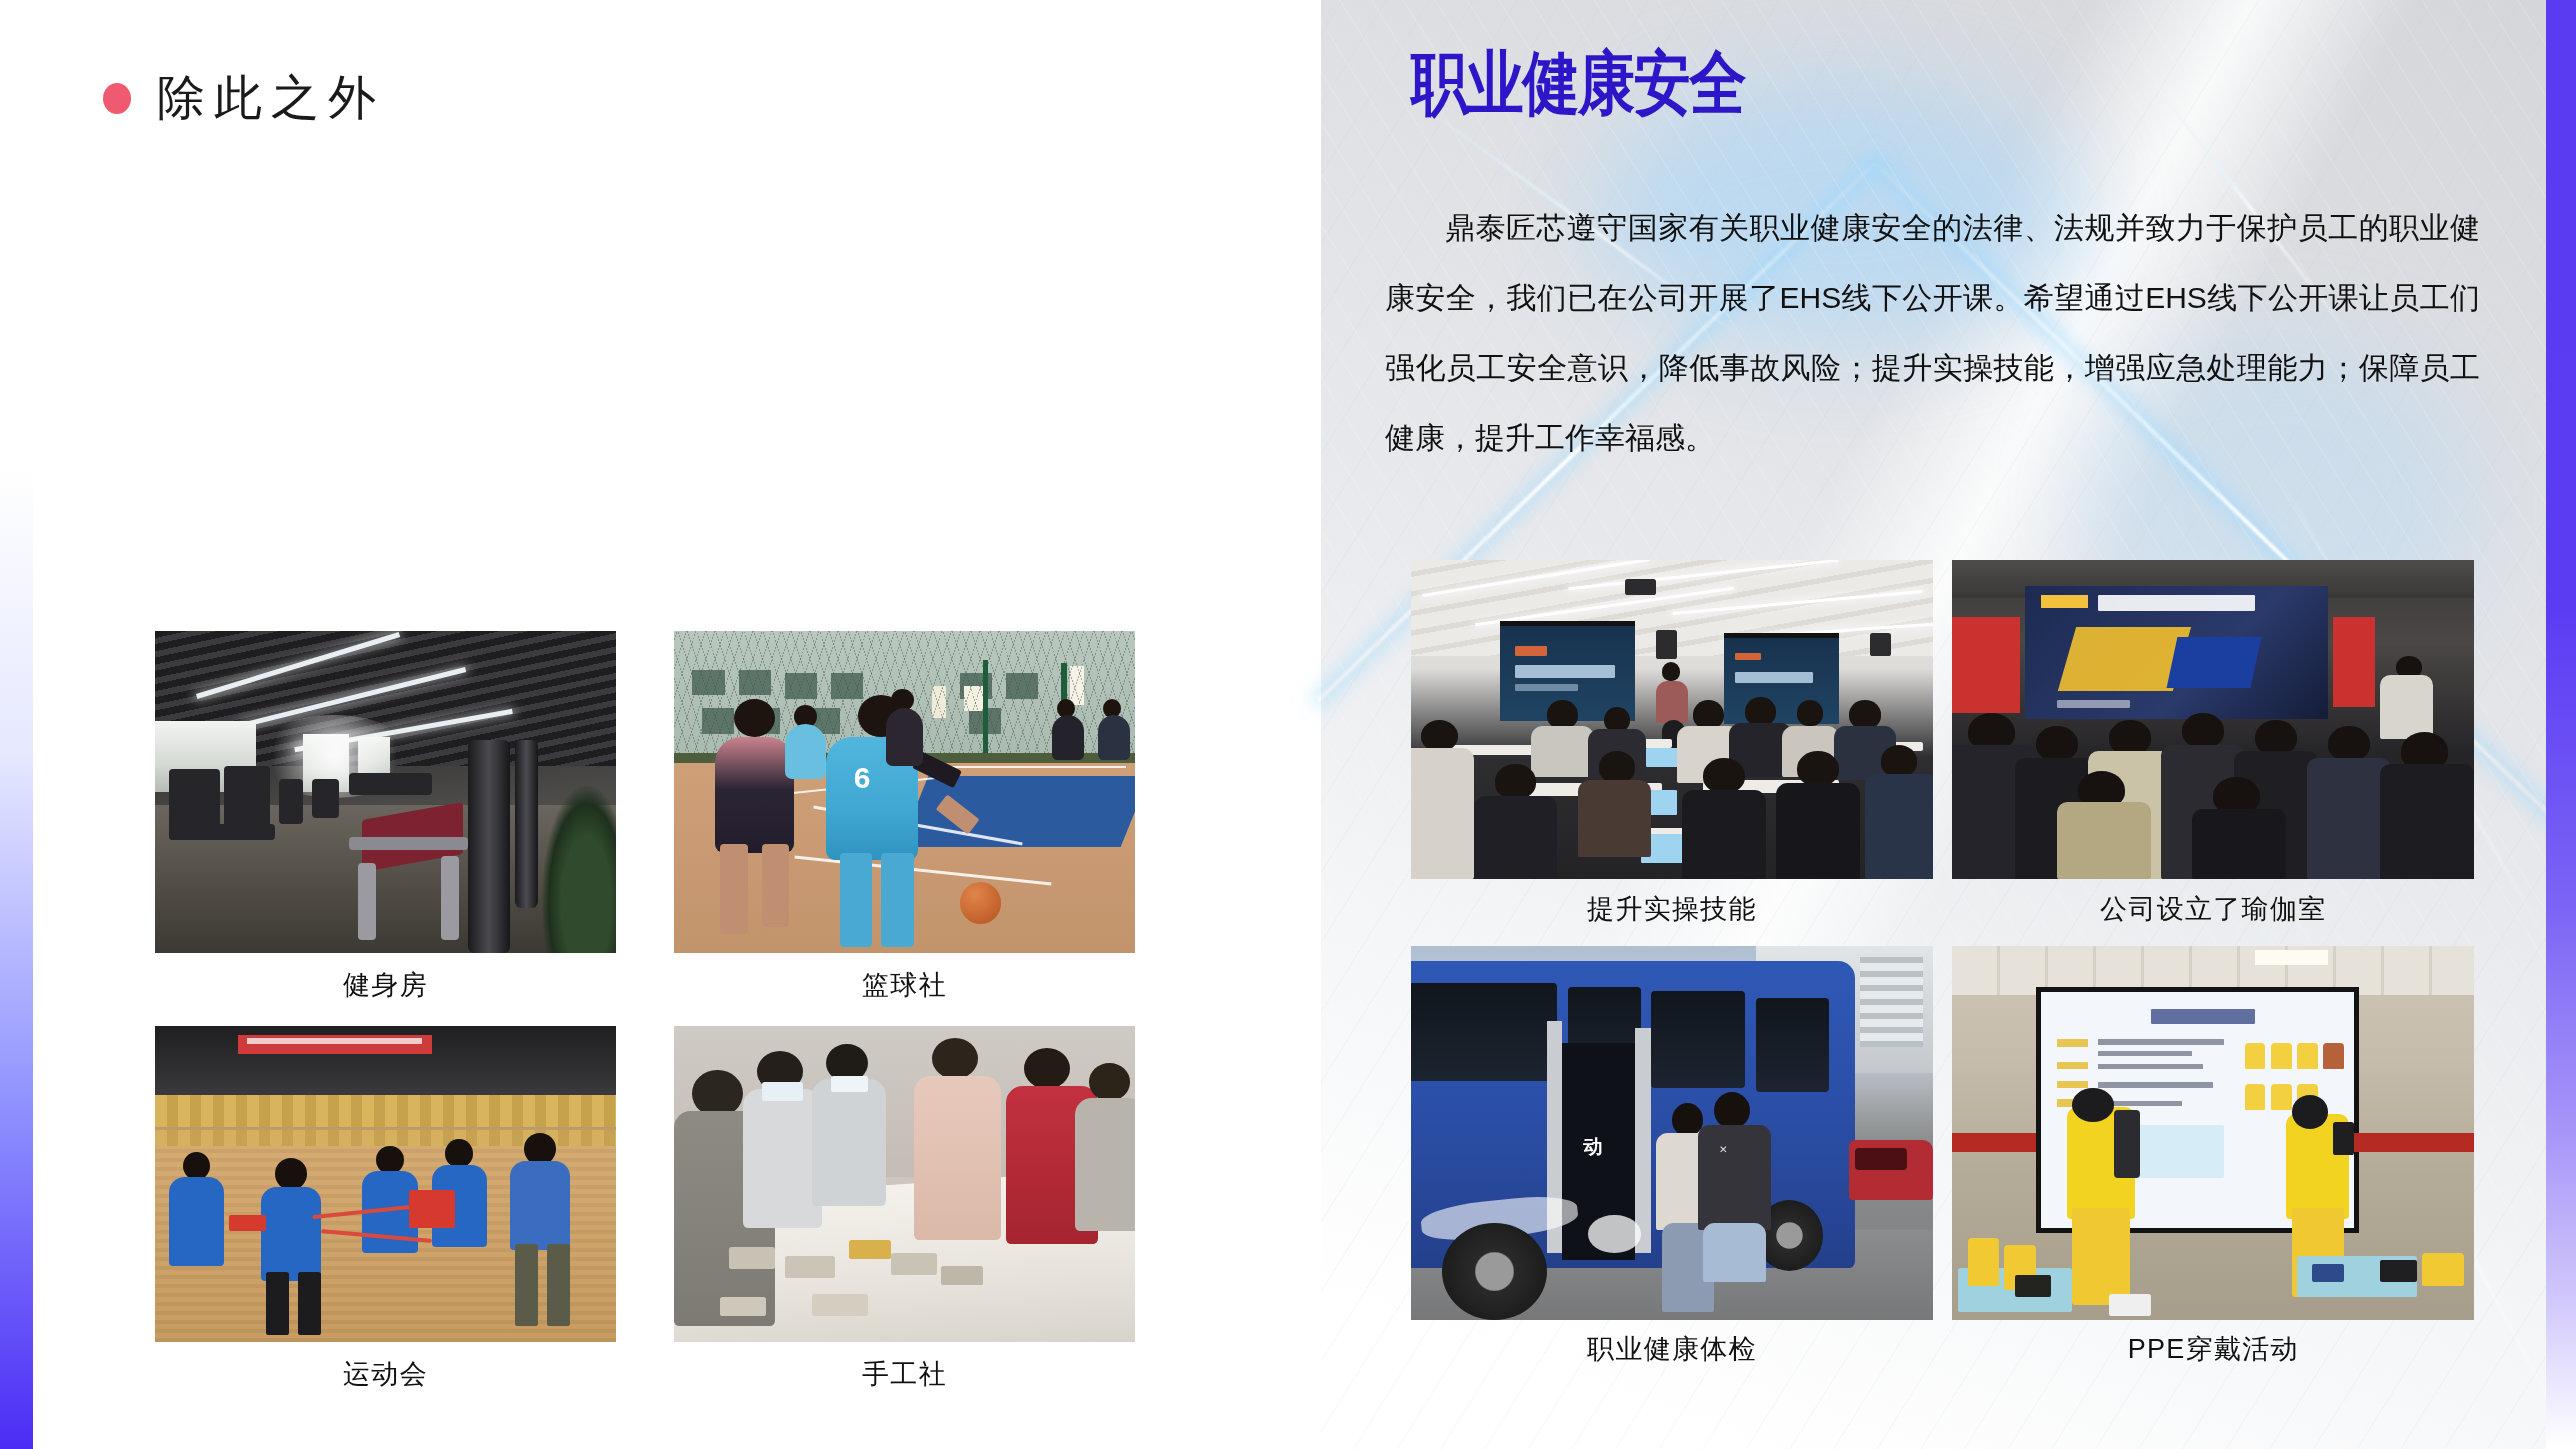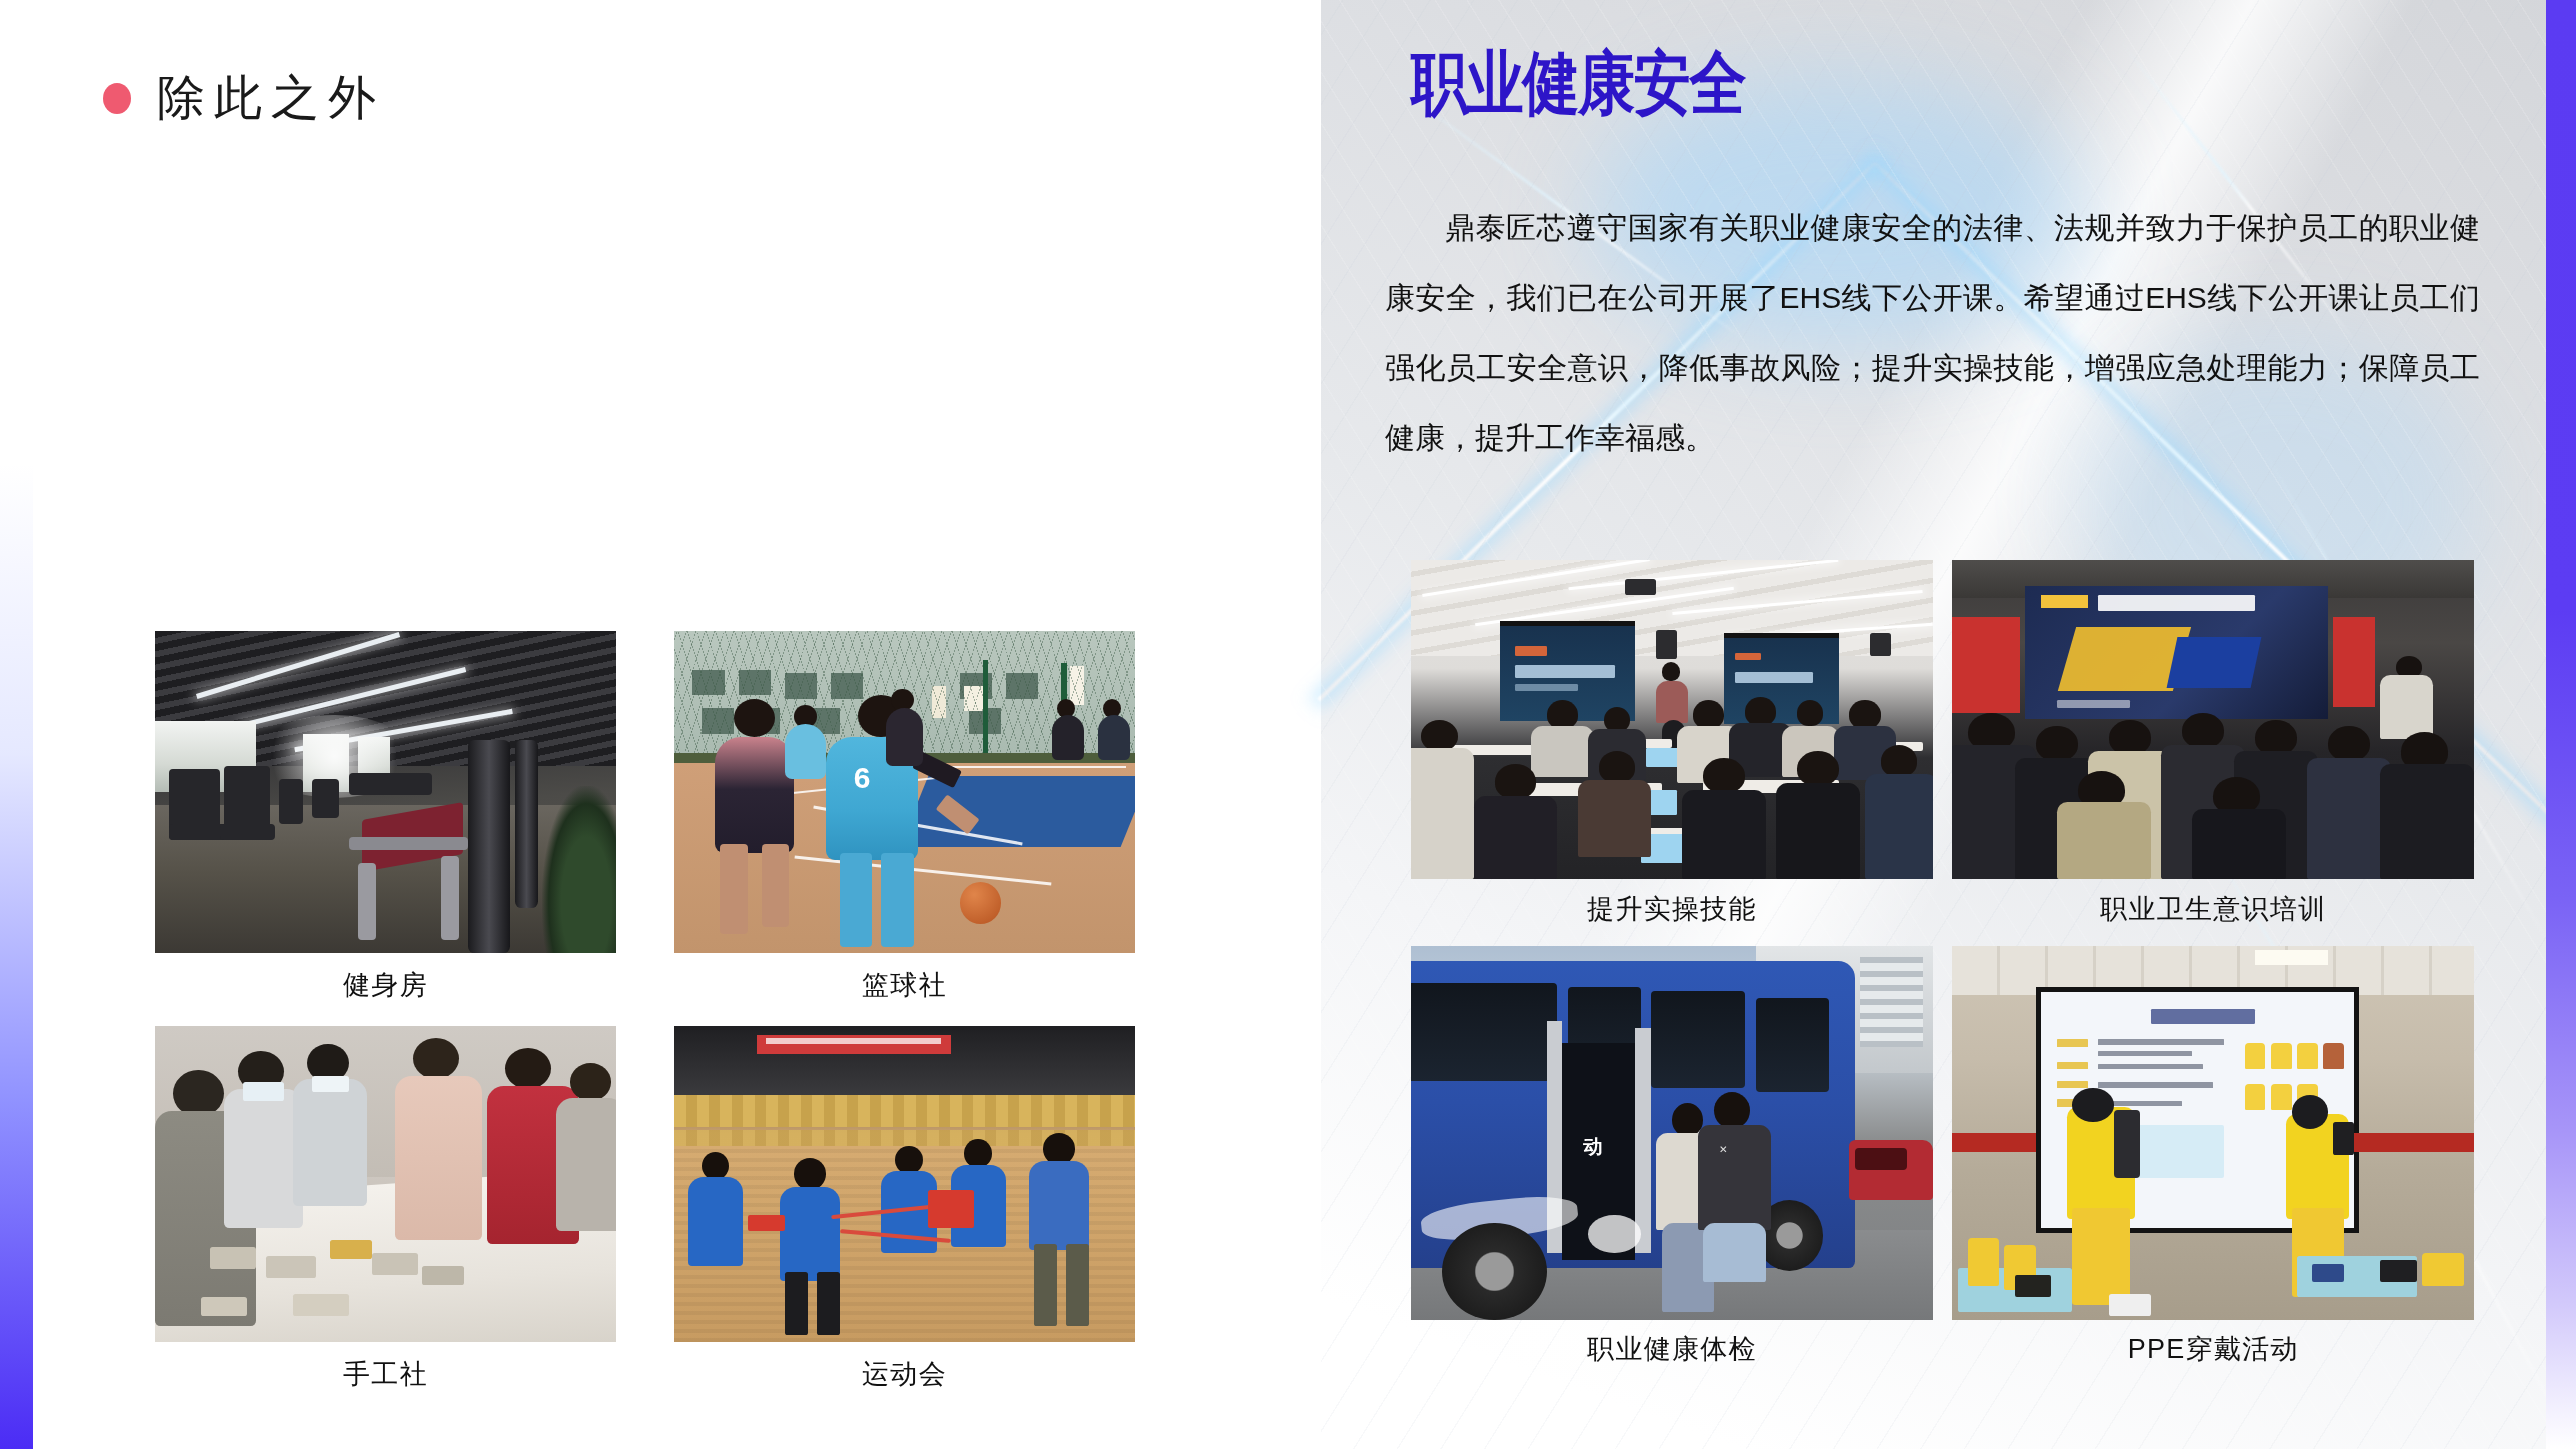--- a/index.html
+++ b/index.html
@@ -276,52 +276,20 @@
           <div class="plyr" style="left:46%;top:24%;width:8%;height:18%;background:#2b2630;"></div>
           <div class="head" style="left:83%;top:21%;width:4%;height:6%;"></div>
           <div class="plyr" style="left:82%;top:26%;width:7%;height:14%;background:#24222a;"></div>
           <div class="head" style="left:93%;top:21%;width:4%;height:6%;"></div>
           <div class="plyr" style="left:92%;top:26%;width:7%;height:14%;background:#2a3140;"></div>
         </div>
         <div class="cap">篮球社</div>
       </div>
 
       <div class="cell r2">
-        <div class="photo craft">
-          <div style="position:absolute;left:0;top:0;width:100%;height:48%;background:linear-gradient(180deg,#cfcac4 0%,#c3bdb5 100%);"></div>
-          <div class="table" style="left:-4%;bottom:-8%;width:108%;height:58%;"></div>
-
-          <div class="hd" style="left:4%;top:14%;width:11%;height:15%;background:#2b2620;"></div>
-          <div class="per" style="left:0%;top:27%;width:22%;height:68%;background:linear-gradient(180deg,#8d8b82 0%,#7c7a72 100%);"></div>
-          <div class="hd" style="left:18%;top:8%;width:10%;height:13%;background:#241f1a;"></div>
-          <div class="per" style="left:15%;top:20%;width:17%;height:44%;background:#d8d9da;"></div>
-          <div style="position:absolute;left:19%;top:18%;width:9%;height:6%;background:#e7f0f5;border-radius:2.6px;"></div>
-          <div class="hd" style="left:33%;top:6%;width:9%;height:12%;background:#1f1b17;"></div>
-          <div class="per" style="left:30%;top:17%;width:16%;height:40%;background:#cfd3d6;"></div>
-          <div style="position:absolute;left:34%;top:16%;width:8%;height:5%;background:#eef4f7;border-radius:2.6px;"></div>
-
-          <div class="hd" style="left:56%;top:4%;width:10%;height:13%;background:#2d241b;"></div>
-          <div class="per" style="left:52%;top:16%;width:19%;height:52%;background:linear-gradient(180deg,#e7c9bb 0%,#dbb9a9 100%);"></div>
-          <div class="hd" style="left:76%;top:7%;width:10%;height:13%;background:#241b14;"></div>
-          <div class="per" style="left:72%;top:19%;width:20%;height:50%;background:linear-gradient(180deg,#c2313f 0%,#a5242f 100%);"></div>
-          <div class="hd" style="left:90%;top:12%;width:9%;height:12%;background:#2c2319;"></div>
-          <div class="per" style="left:87%;top:23%;width:15%;height:42%;background:#b8b3ab;"></div>
-
-          <div class="item" style="left:12%;top:70%;width:10%;height:7%;background:#c8c2b4;"></div>
-          <div class="item" style="left:24%;top:73%;width:11%;height:7%;background:#cbc5b8;"></div>
-          <div class="item" style="left:38%;top:68%;width:9%;height:6%;background:#d8b04c;"></div>
-          <div class="item" style="left:47%;top:72%;width:10%;height:7%;background:#c9c3b6;"></div>
-          <div class="item" style="left:58%;top:76%;width:9%;height:6%;background:#bdb7a9;"></div>
-          <div class="item" style="left:30%;top:85%;width:12%;height:7%;background:#d4cec0;"></div>
-          <div class="item" style="left:10%;top:86%;width:10%;height:6%;background:#cec8ba;"></div>
-        </div>
-        <div class="cap">手工社</div>
-      </div>
-
-      <div class="cell r2">
         <div class="photo sport">
           <div class="stand"></div>
           <div class="banner" style="left:18%;top:3%;width:42%;height:6%;"></div>
           <div style="position:absolute;left:20%;top:4%;width:38%;height:2%;background:rgba(255,255,255,.75);"></div>
           <div class="seats" style="left:0;top:22%;width:100%;height:10%;"></div>
           <div class="seats" style="left:0;top:33%;width:100%;height:6%;opacity:.8;"></div>
           <div class="floor"></div>
 
           <div class="hd2" style="left:6%;top:40%;width:6%;height:9%;"></div>
           <div class="blu" style="left:3%;top:48%;width:12%;height:28%;"></div>
@@ -337,20 +305,52 @@
           <div class="blu" style="left:77%;top:43%;width:13%;height:28%;background:#3a6cc0;"></div>
           <div style="position:absolute;left:78%;top:69%;width:5%;height:26%;background:#5b5b4a;border-radius:2.6px;"></div>
           <div style="position:absolute;left:85%;top:69%;width:5%;height:26%;background:#5b5b4a;border-radius:2.6px;"></div>
 
           <div class="rope" style="left:34%;top:58%;width:26%;transform:rotate(-6deg);"></div>
           <div class="rope" style="left:36%;top:66%;width:24%;transform:rotate(5deg);"></div>
           <div style="position:absolute;left:55%;top:52%;width:10%;height:12%;background:#d63a2e;border-radius:2.6px;"></div>
           <div style="position:absolute;left:16%;top:60%;width:8%;height:5%;background:#d63a2e;border-radius:1.9px;"></div>
         </div>
         <div class="cap">运动会</div>
+      </div>
+
+      <div class="cell r2">
+        <div class="photo craft">
+          <div style="position:absolute;left:0;top:0;width:100%;height:48%;background:linear-gradient(180deg,#cfcac4 0%,#c3bdb5 100%);"></div>
+          <div class="table" style="left:-4%;bottom:-8%;width:108%;height:58%;"></div>
+
+          <div class="hd" style="left:4%;top:14%;width:11%;height:15%;background:#2b2620;"></div>
+          <div class="per" style="left:0%;top:27%;width:22%;height:68%;background:linear-gradient(180deg,#8d8b82 0%,#7c7a72 100%);"></div>
+          <div class="hd" style="left:18%;top:8%;width:10%;height:13%;background:#241f1a;"></div>
+          <div class="per" style="left:15%;top:20%;width:17%;height:44%;background:#d8d9da;"></div>
+          <div style="position:absolute;left:19%;top:18%;width:9%;height:6%;background:#e7f0f5;border-radius:2.6px;"></div>
+          <div class="hd" style="left:33%;top:6%;width:9%;height:12%;background:#1f1b17;"></div>
+          <div class="per" style="left:30%;top:17%;width:16%;height:40%;background:#cfd3d6;"></div>
+          <div style="position:absolute;left:34%;top:16%;width:8%;height:5%;background:#eef4f7;border-radius:2.6px;"></div>
+
+          <div class="hd" style="left:56%;top:4%;width:10%;height:13%;background:#2d241b;"></div>
+          <div class="per" style="left:52%;top:16%;width:19%;height:52%;background:linear-gradient(180deg,#e7c9bb 0%,#dbb9a9 100%);"></div>
+          <div class="hd" style="left:76%;top:7%;width:10%;height:13%;background:#241b14;"></div>
+          <div class="per" style="left:72%;top:19%;width:20%;height:50%;background:linear-gradient(180deg,#c2313f 0%,#a5242f 100%);"></div>
+          <div class="hd" style="left:90%;top:12%;width:9%;height:12%;background:#2c2319;"></div>
+          <div class="per" style="left:87%;top:23%;width:15%;height:42%;background:#b8b3ab;"></div>
+
+          <div class="item" style="left:12%;top:70%;width:10%;height:7%;background:#c8c2b4;"></div>
+          <div class="item" style="left:24%;top:73%;width:11%;height:7%;background:#cbc5b8;"></div>
+          <div class="item" style="left:38%;top:68%;width:9%;height:6%;background:#d8b04c;"></div>
+          <div class="item" style="left:47%;top:72%;width:10%;height:7%;background:#c9c3b6;"></div>
+          <div class="item" style="left:58%;top:76%;width:9%;height:6%;background:#bdb7a9;"></div>
+          <div class="item" style="left:30%;top:85%;width:12%;height:7%;background:#d4cec0;"></div>
+          <div class="item" style="left:10%;top:86%;width:10%;height:6%;background:#cec8ba;"></div>
+        </div>
+        <div class="cap">手工社</div>
       </div>
 
     </div>
   </div>
 
   <div class="col-right">
 
     <div class="head-right" style="left:90px;">职业健康安全</div>
 
     <div class="para" style="left:64px;top:193px;width:1095px;">鼎泰匠芯遵守国家有关职业健康安全的法律、法规并致力于保护员工的职业健康安全，我们已在公司开展了EHS线下公开课。希望通过EHS线下公开课让员工们强化员工安全意识，降低事故风险；提升实操技能，增强应急处理能力；保障员工健康，提升工作幸福感。</div>
@@ -447,21 +447,21 @@
           <div class="bd4" style="left:54%;top:60%;width:16%;height:40%;background:#1e1e23;"></div>
           <div class="hd4" style="left:72%;top:52%;width:8%;height:11%;"></div>
           <div class="bd4" style="left:68%;top:62%;width:16%;height:38%;background:#2d3140;"></div>
           <div class="hd4" style="left:86%;top:54%;width:9%;height:12%;"></div>
           <div class="bd4" style="left:82%;top:64%;width:18%;height:36%;background:#1c1c21;"></div>
           <div class="hd4" style="left:24%;top:66%;width:9%;height:12%;"></div>
           <div class="bd4" style="left:20%;top:76%;width:18%;height:24%;background:#b4a882;"></div>
           <div class="hd4" style="left:50%;top:68%;width:9%;height:12%;"></div>
           <div class="bd4" style="left:46%;top:78%;width:18%;height:22%;background:#17171c;"></div>
         </div>
-        <div class="cap">职业卫生意识培训</div>
+        <div class="cap">公司设立了瑜伽室</div>
       </div>
 
       <div class="cell r2">
         <div class="photo bus">
           <div class="sky"></div>
           <div class="bldg2"></div>
           <div style="position:absolute;right:2%;top:3%;width:12%;height:24%;background:repeating-linear-gradient(0deg,#b9c0c6 0 6.4px,#e6eaec 6.4px 14px);"></div>
           <div class="road"></div>
           <div class="body5" style="left:-3%;top:4%;width:88%;height:82%;"></div>
           <div class="glass" style="left:-2%;top:10%;width:30%;height:26%;"></div>

